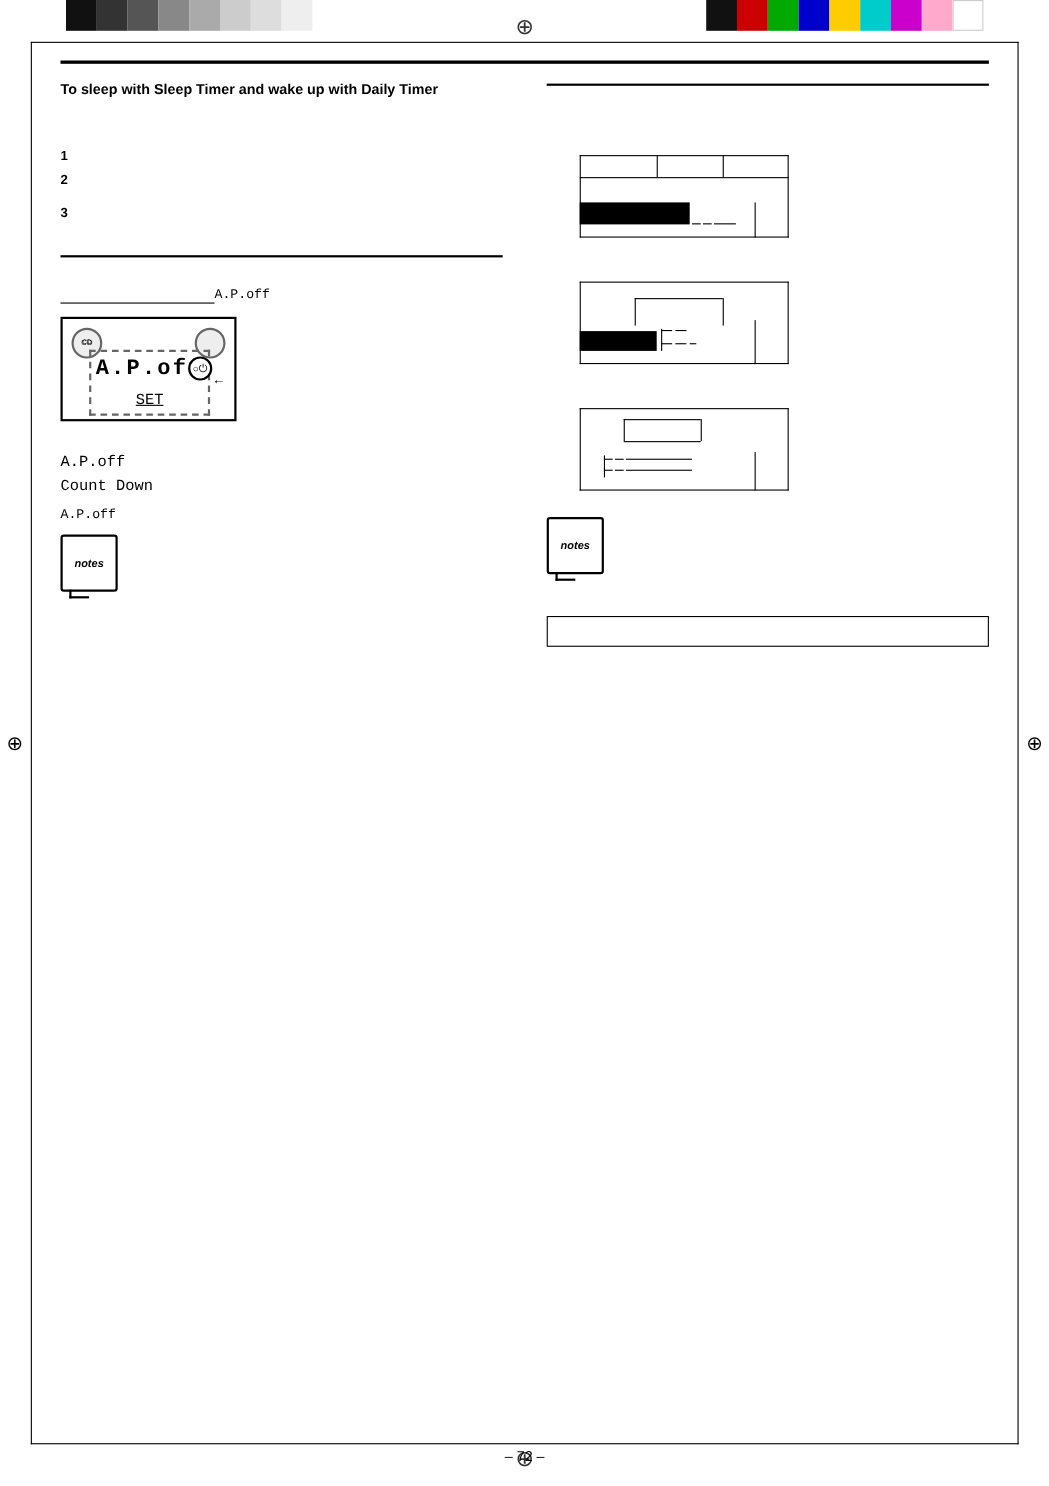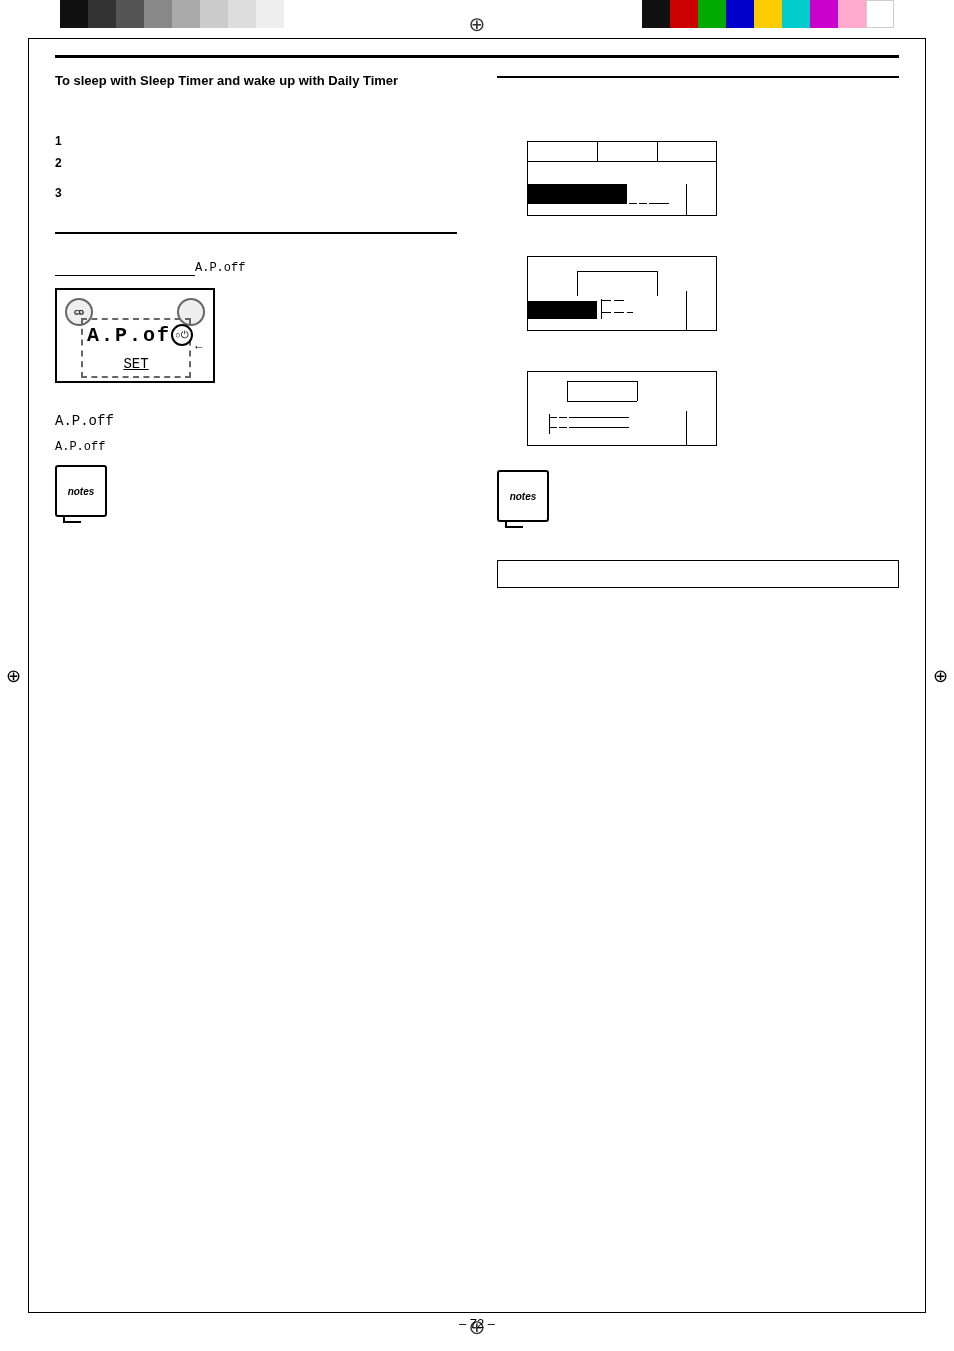--- a/index.html
+++ b/index.html
@@ -384,20 +384,21 @@
             <span style="font-size:9px;">○</span>
           </div>
 
           <div style="position:absolute; right:8px; top:48px; font-size:12px;">←</div>
         </div>
 
         <div style="height: 10px;"></div>
 
         <div class="countdown-display">
           <div>A.P.off</div>
+          <div>Count Down</div>
         </div>
 
         <div class="ap-label">A.P.off</div>
 
         <div style="height: 8px;"></div>
 
         <div style="display:flex; align-items:center;">
           <div style="position:relative; width:52px; height:52px; border:2px solid #000; border-radius:3px; display:flex; flex-direction:column; align-items:center; justify-content:center;">
             <span style="font-style:italic; font-weight:bold; font-size:10px;">notes</span>
 

